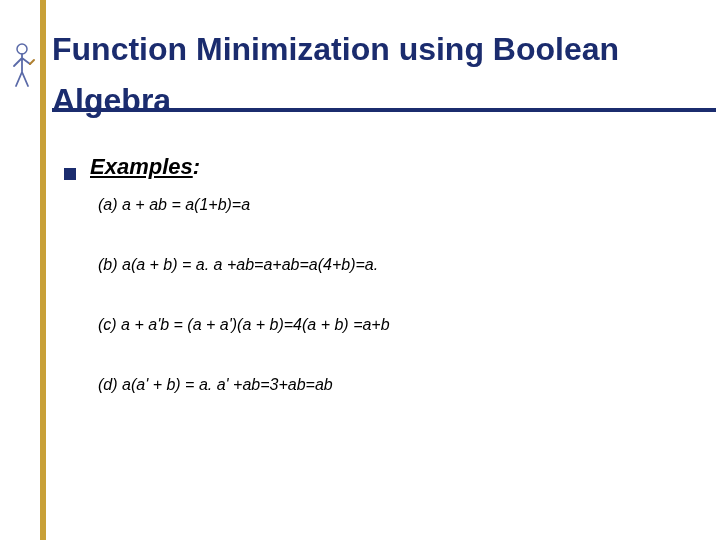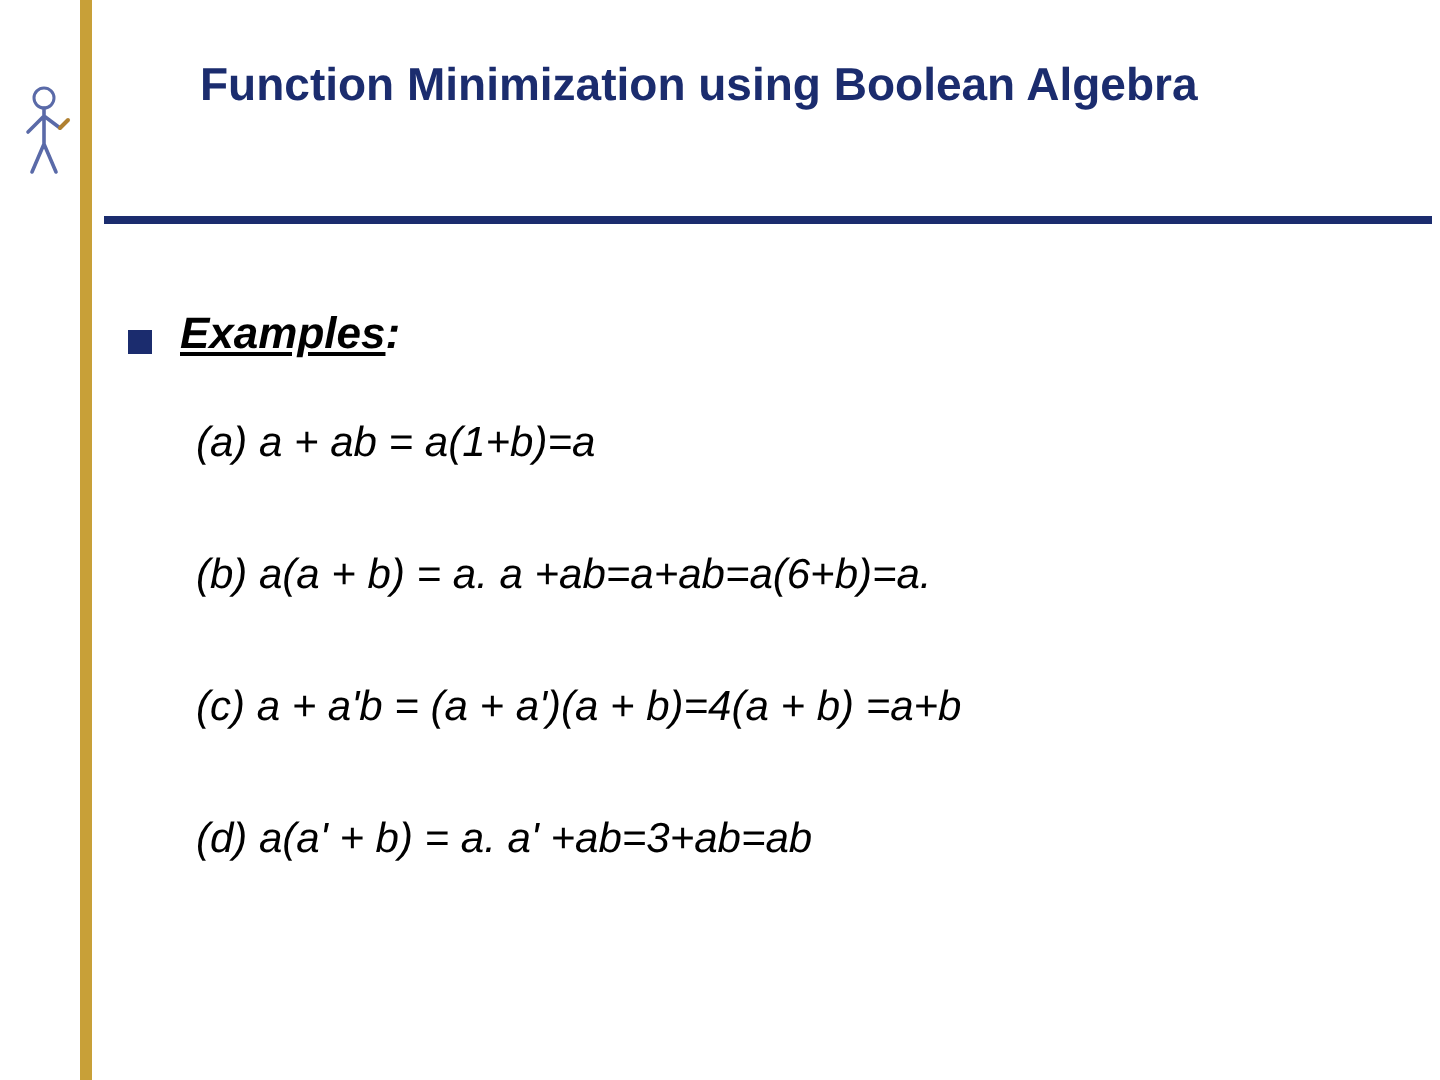--- a/index.html
+++ b/index.html
@@ -34,63 +34,62 @@
   }
   .title-block {
     position: absolute;
     left: 52px;
     top: 24px;
     right: 20px;
   }
   .title-text {
     color: #1b2c6e;
     font-weight: bold;
-    font-size: 23px;
+    font-size: 32px;
     line-height: 1.6;
-    margin-left: 48px;
   }
   .title-underline {
     position: absolute;
     left: 52px;
     top: 108px;
     right: 4px;
     height: 4px;
     background: #1b2c6e;
   }
   .body {
     position: absolute;
     left: 64px;
     top: 154px;
     right: 30px;
   }
   .bullet-row {
     display: flex;
-    align-items: center;
-    margin-bottom: 30px;
+    align-items: flex-end;
+    margin-bottom: 16px;
   }
   .bullet-square {
     width: 12px;
     height: 12px;
     background: #1b2c6e;
     margin-top: 8px;
     margin-right: 14px;
     flex: 0 0 auto;
   }
   .examples-label {
     color: #000;
     font-size: 22px;
     font-style: italic;
     font-weight: bold;
   }
   .examples-label .under {
     text-decoration: underline;
   }
   .example-line {
     color: #000;
-    font-size: 21px;
+    font-size: 16px;
     font-style: italic;
     margin: 0 0 42px 34px;
   }
 </style>
 </head>
 <body>
 
 <div class="slide">
 
   <div class="left-accent"></div>
@@ -111,19 +110,19 @@
   <div class="body">
 
     <div class="bullet-row">
       <div class="bullet-square"></div>
       <div class="examples-label">
         <span class="under">Examples</span><span>:</span>
       </div>
     </div>
 
     <div class="example-line">(a) a + ab = a(1+b)=a</div>
-    <div class="example-line">(b) a(a + b) = a. a +ab=a+ab=a(6+b)=a.</div>
+    <div class="example-line">(b) a(a + b) = a. a +ab=a+ab=a(4+b)=a.</div>
     <div class="example-line">(c) a + a'b = (a + a')(a + b)=4(a + b) =a+b</div>
     <div class="example-line">(d) a(a' + b) = a. a' +ab=3+ab=ab</div>
 
   </div>
 
 </div>
 
 </body></html>

